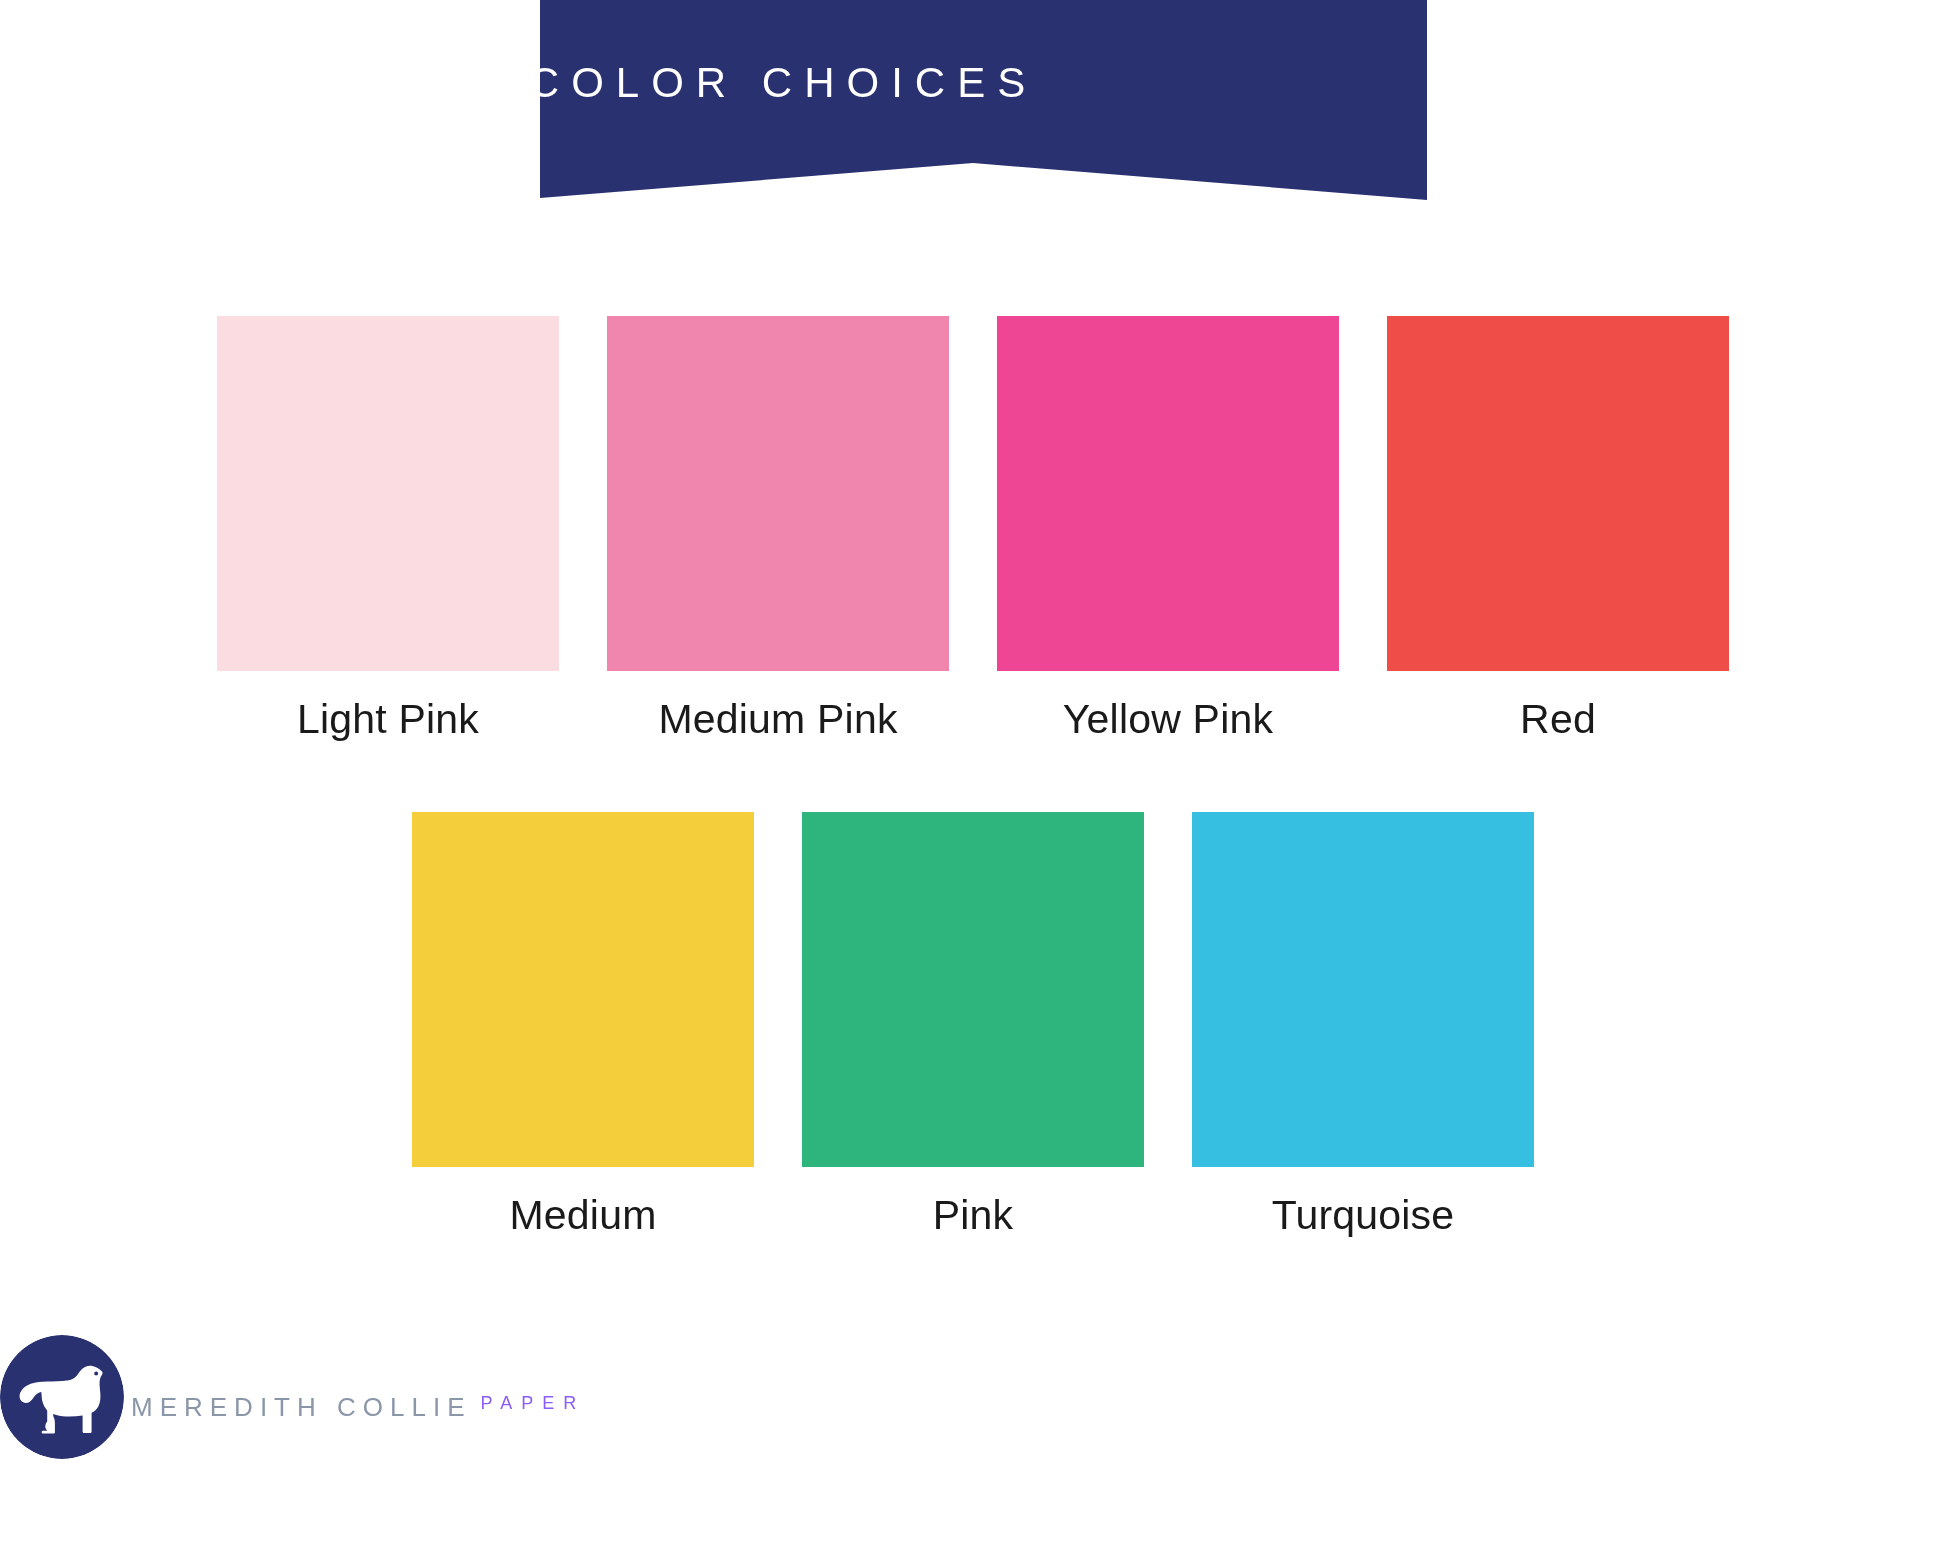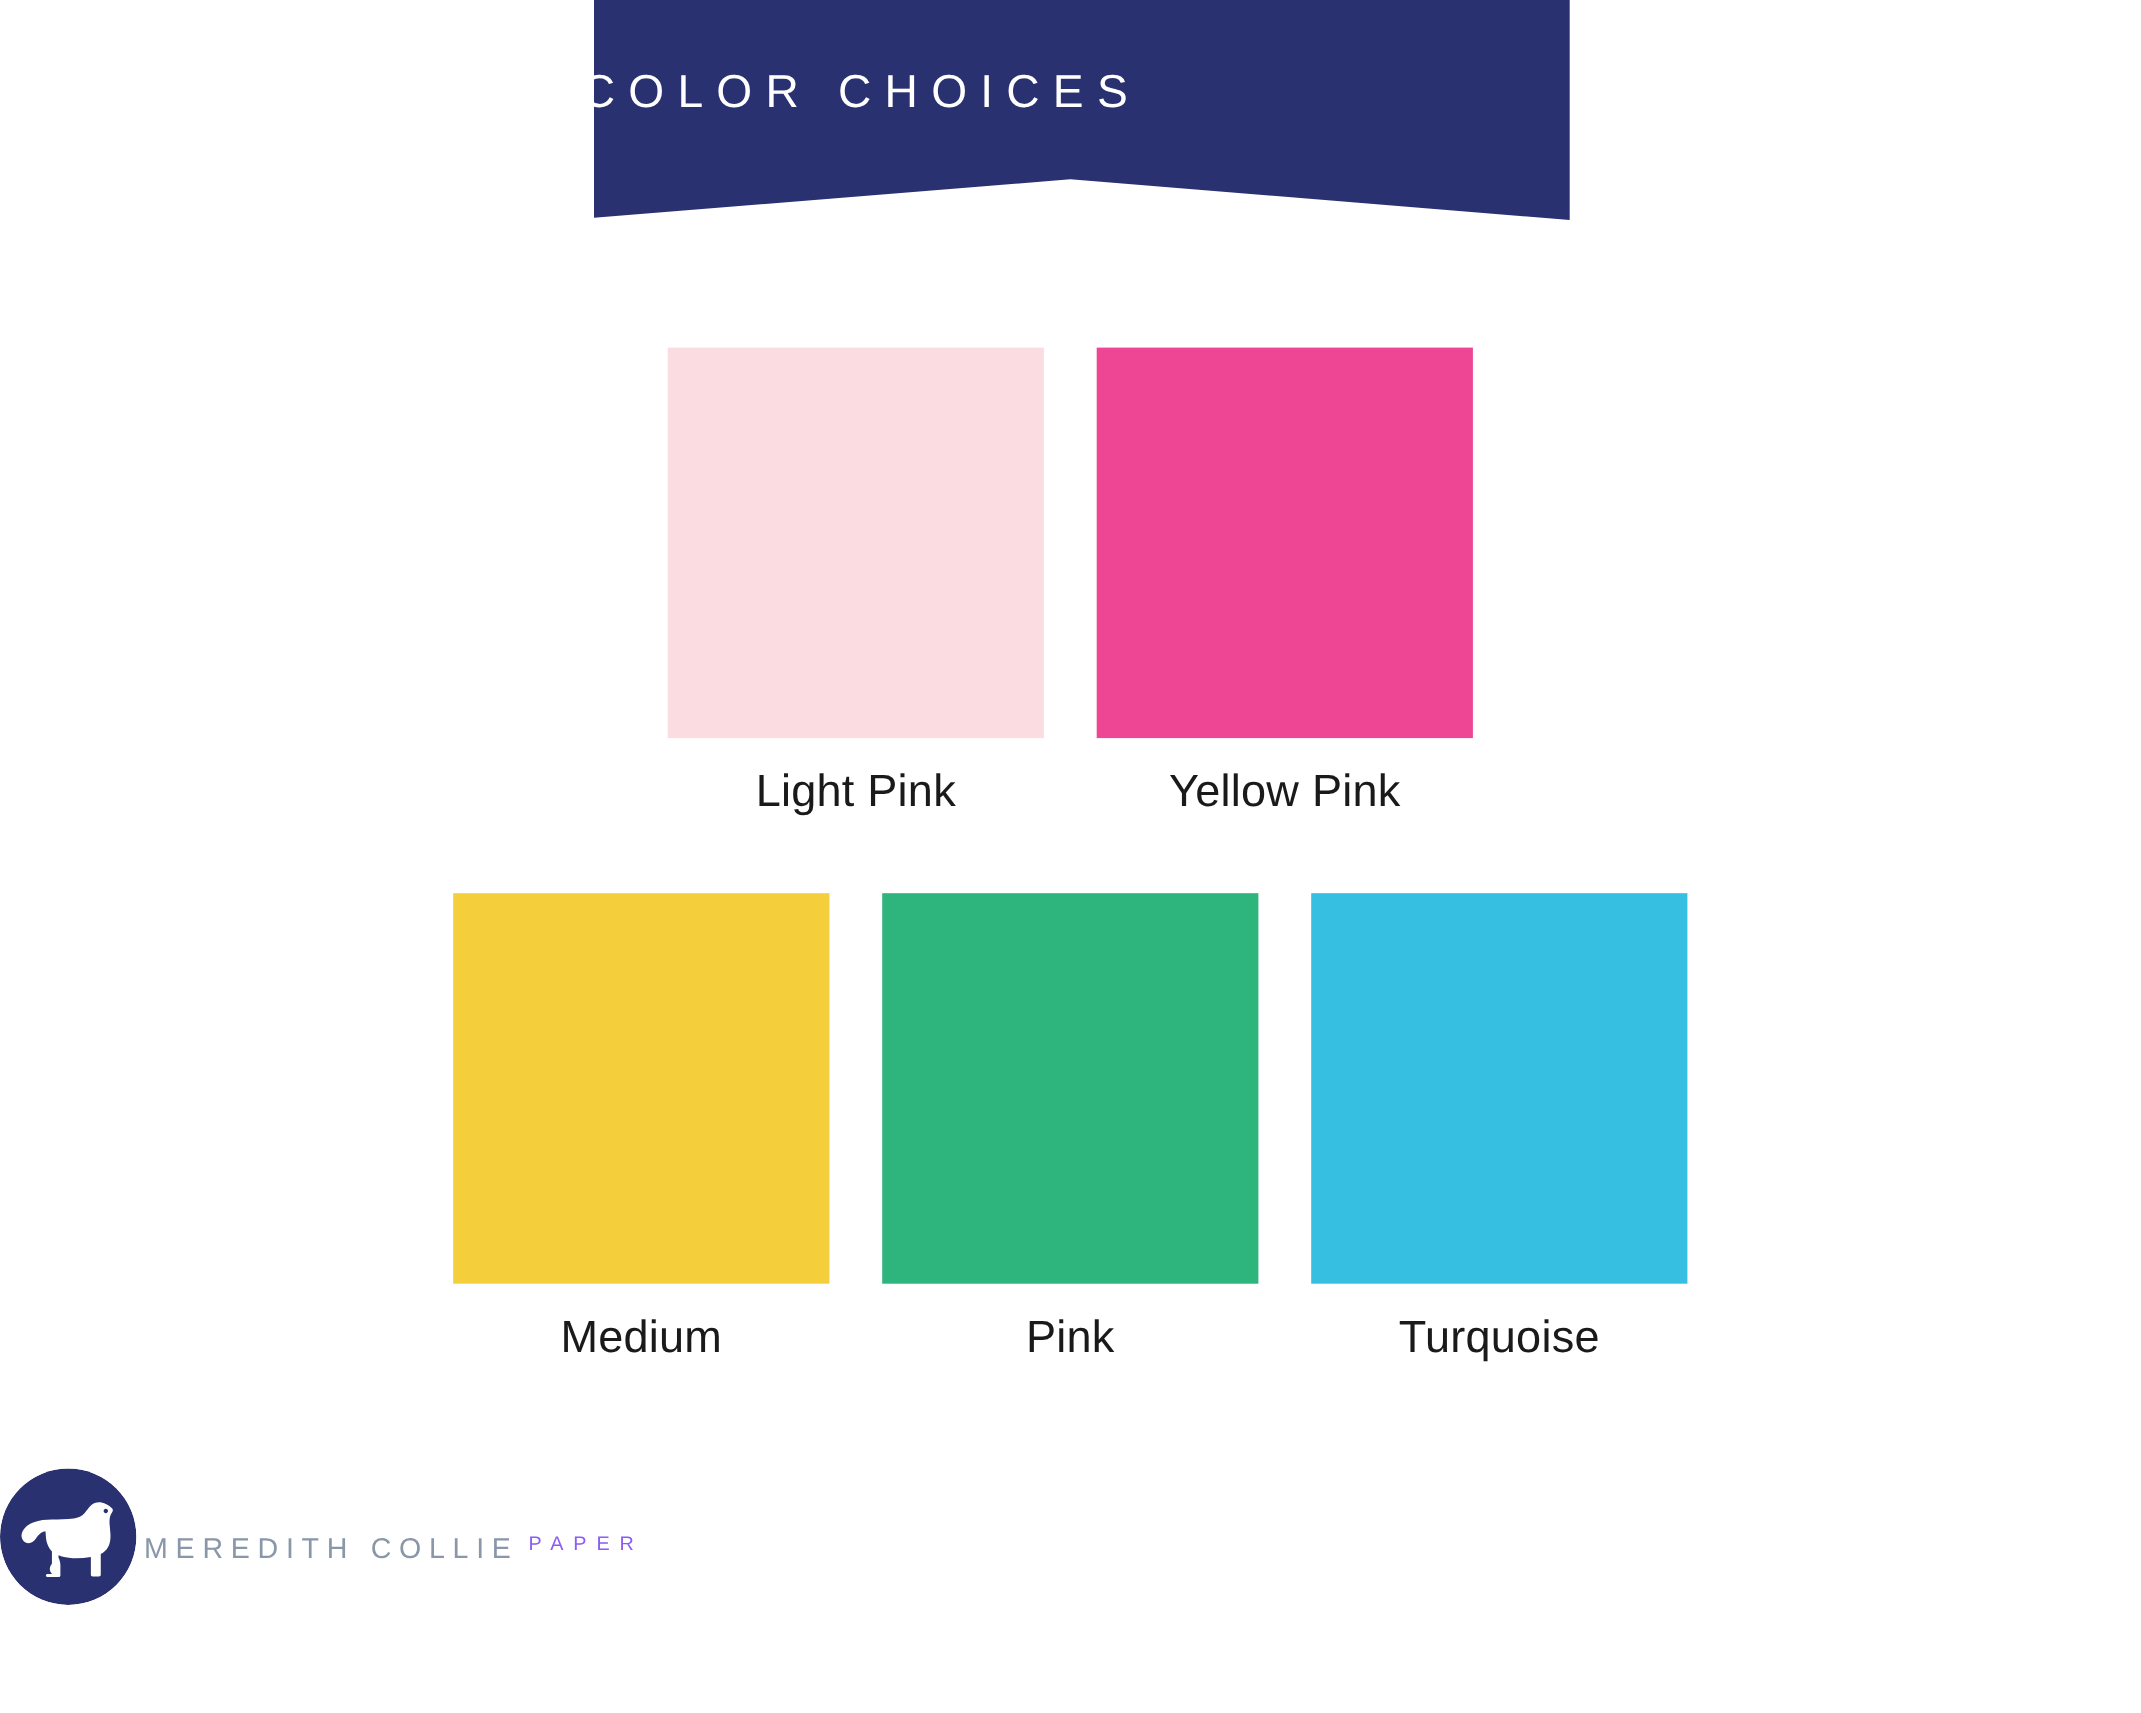--- a/index.html
+++ b/index.html
@@ -132,22 +132,30 @@
 </div>
 
 <div class="grid">
 
   <div class="row">
     <div class="swatch-cell">
       <div class="swatch-chip" style="background-color: rgb(250, 220, 225);"></div>
       <div class="swatch-label">Light Pink</div>
     </div>
     <div class="swatch-cell">
+      <div class="swatch-chip" style="background-color: rgb(240, 134, 173);"></div>
+      <div class="swatch-label">Medium Pink</div>
+    </div>
+    <div class="swatch-cell">
       <div class="swatch-chip" style="background-color: rgb(238, 69, 148);"></div>
       <div class="swatch-label">Yellow Pink</div>
+    </div>
+    <div class="swatch-cell">
+      <div class="swatch-chip" style="background-color: rgb(238, 77, 72);"></div>
+      <div class="swatch-label">Red</div>
     </div>
   </div>
 
   <div class="row">
     <div class="swatch-cell">
       <div class="swatch-chip" style="background-color: rgb(245, 206, 60);"></div>
       <div class="swatch-label">Medium</div>
     </div>
     <div class="swatch-cell">
       <div class="swatch-chip" style="background-color: rgb(46, 181, 126);"></div>

